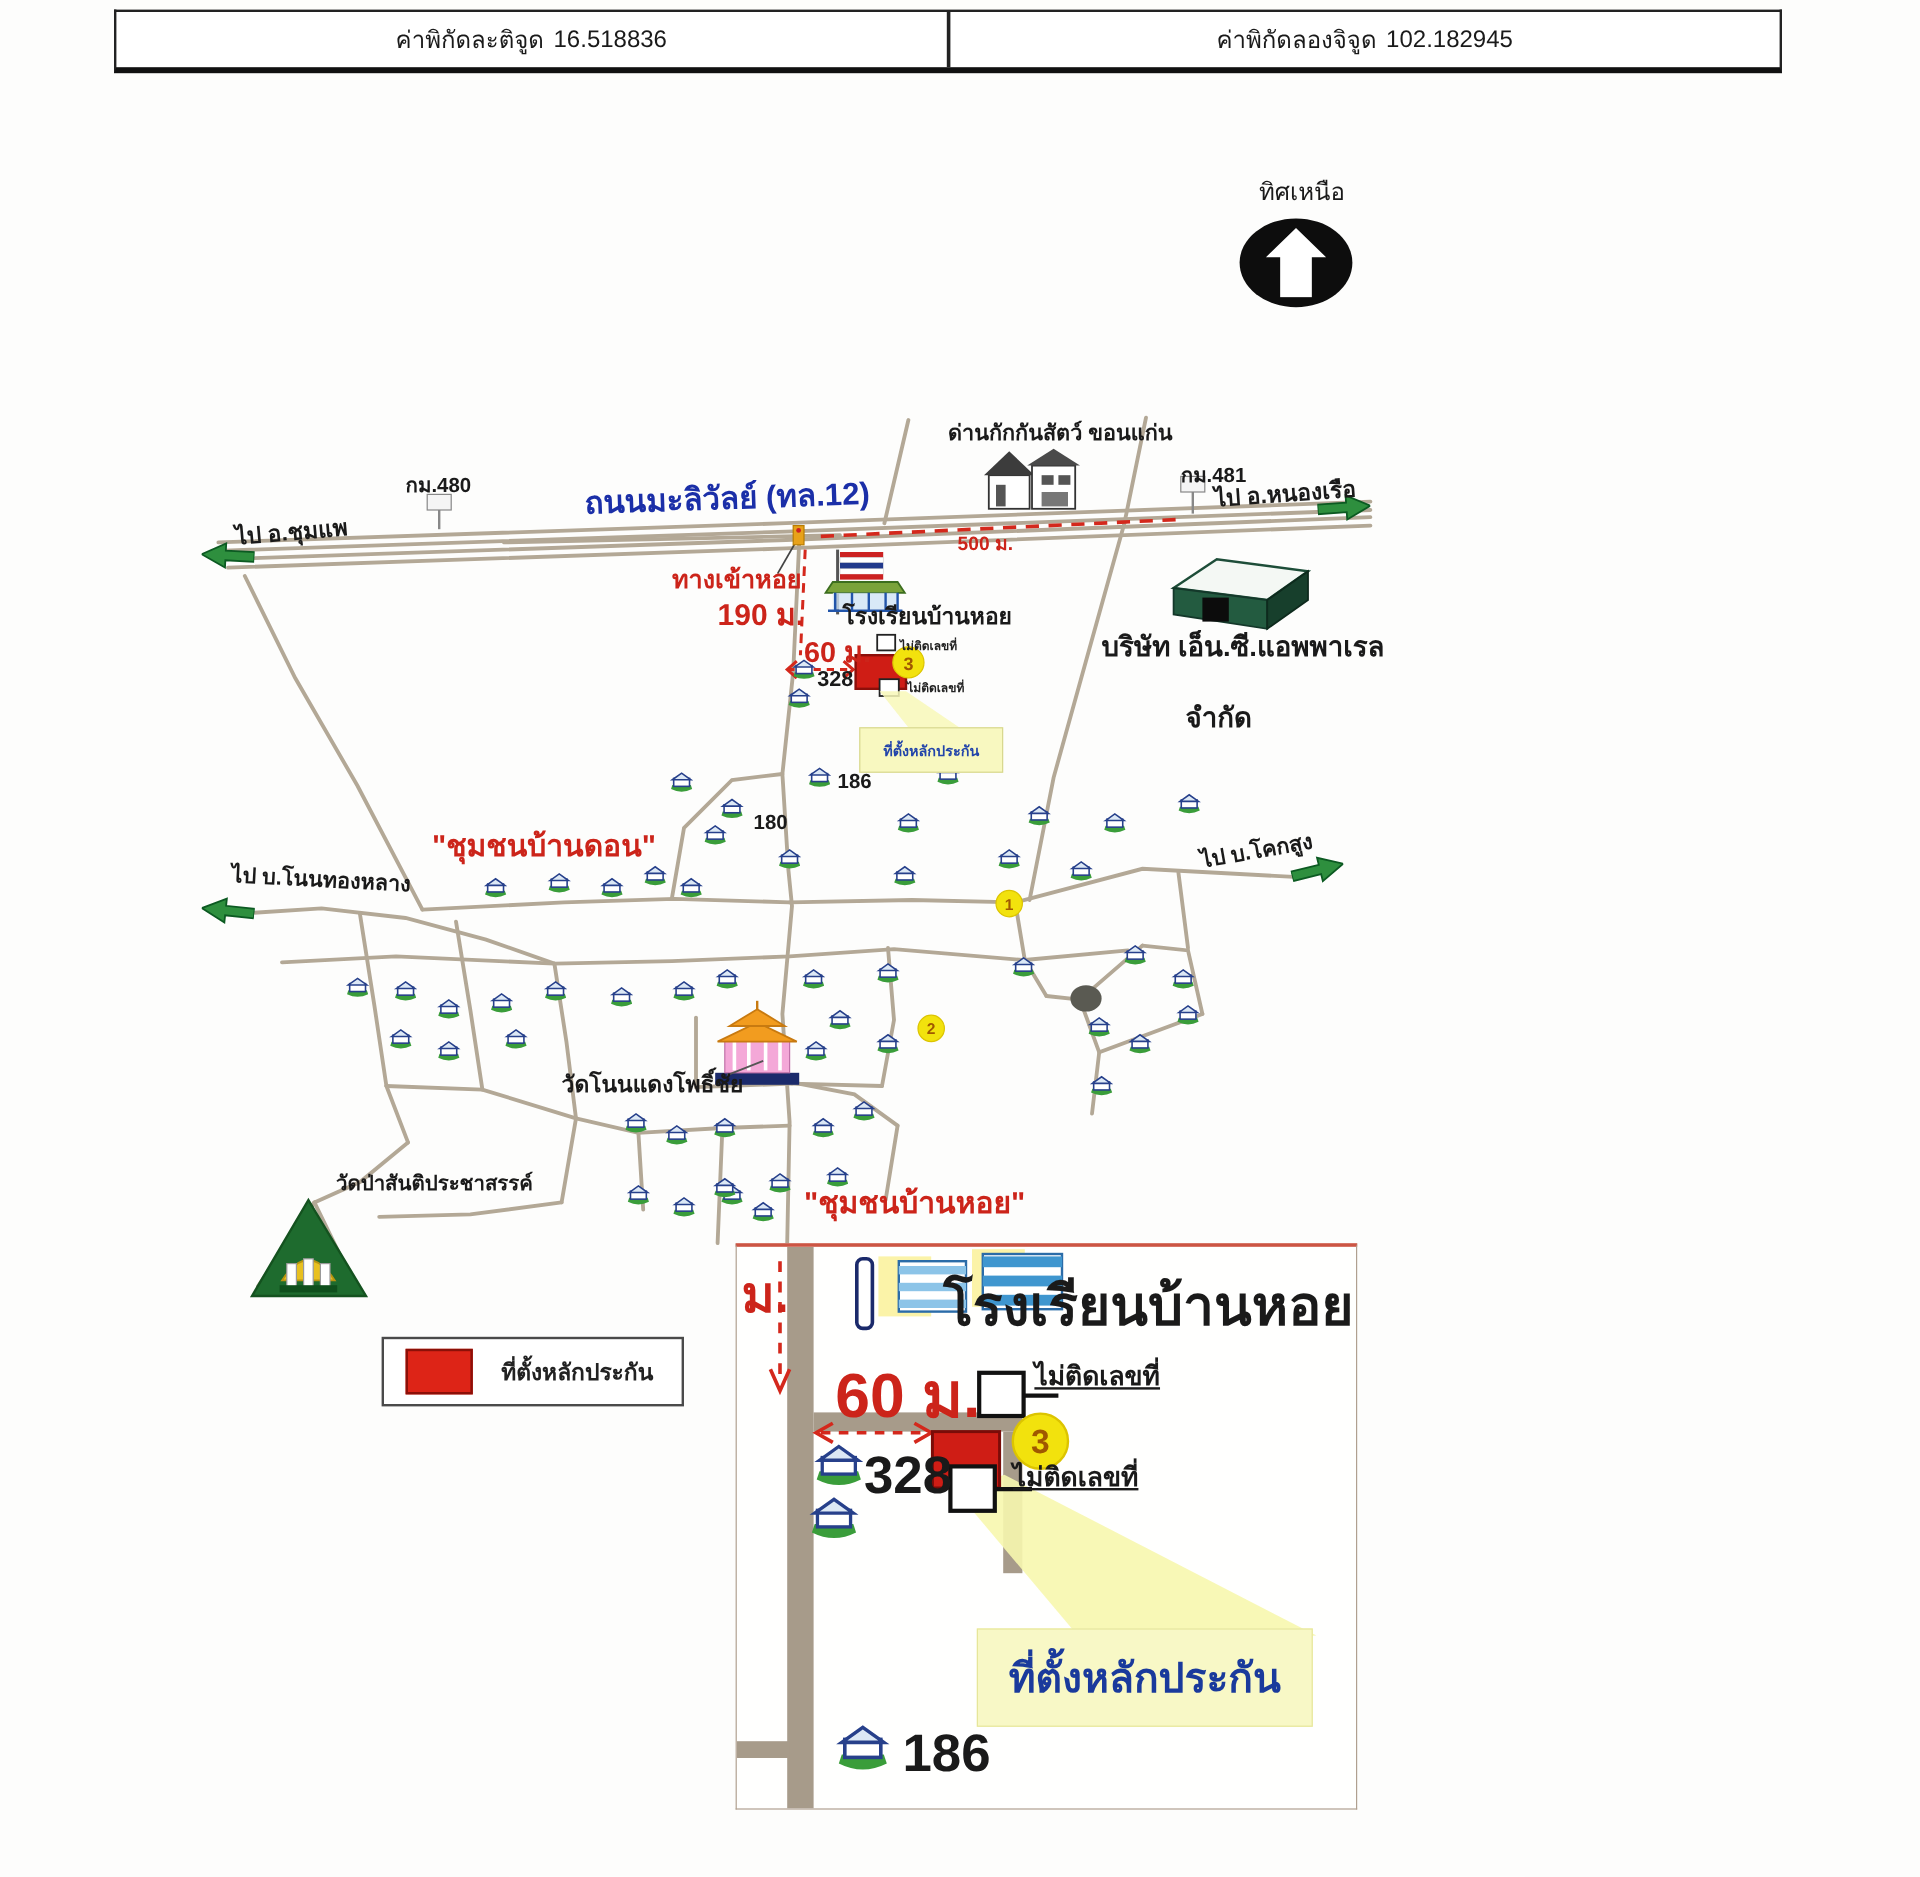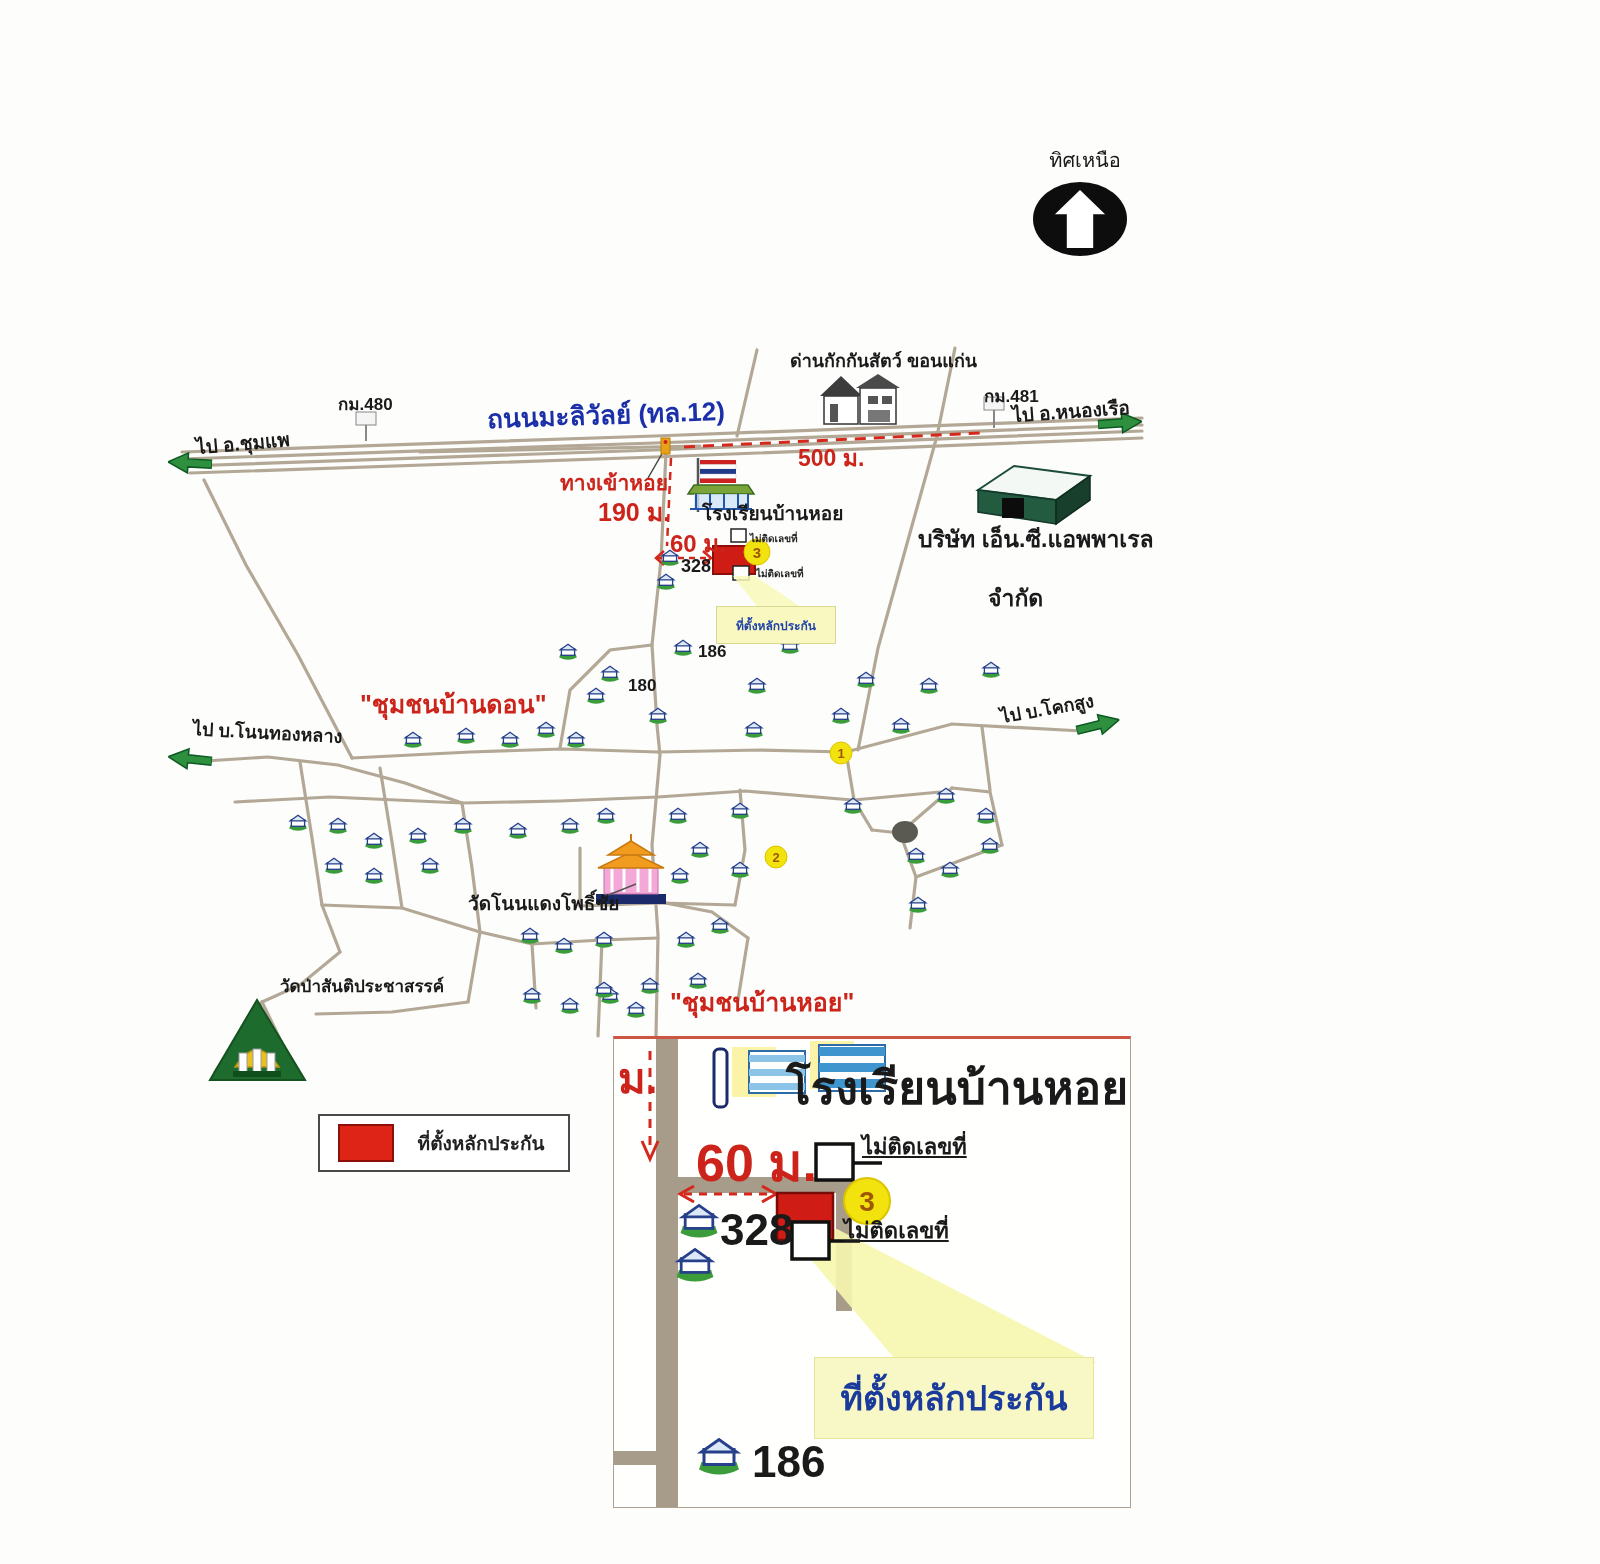--- a/index.html
+++ b/index.html
@@ -40,20 +40,30 @@
             background:#f8f8c6;border:1px solid #e6e69a;display:flex;align-items:center;justify-content:center;
             font-size:34px;font-weight:bold;color:#1a3a9c;}
   .mapsvg{position:absolute;left:0;top:0;z-index:1;}
   .underl{text-decoration:underline;}
 </style>
 </head>
 <body>
 
 <div class="page">
 
+  <div class="hdr">
+    <div class="hdr-cell">
+      <span>ค่าพิกัดละติจูด</span>
+      <span>16.518836</span>
+    </div>
+    <div class="hdr-cell right">
+      <span>ค่าพิกัดลองจิจูด</span>
+      <span>102.182945</span>
+    </div>
+  </div>
 
   <div class="compass-label lbl" style="font-weight:normal;text-align:center;">ทิศเหนือ</div>
   <div class="compass-circle">
     <div class="compass-arrow"></div>
   </div>
 
   <svg class="mapsvg" width="1600" height="1564">
     <defs>
       <symbol id="sym-house" viewBox="0 0 20 16">
         <path d="M2 13 Q10 17 18 13 L17 10 L3 10 Z" fill="#3a9d3a"></path>
@@ -278,21 +288,21 @@
         <use href="#sym-house" x="625" y="1001" width="22" height="18"></use>
       </g>
   </svg>
 
   <div class="lbl" style="left:196px;top:428px;font-size:19px;transform:rotate(-5deg);">ไป อ.ชุมแพ</div>
   <div class="lbl" style="left:338px;top:390px;font-size:17px;">กม.480</div>
   <div class="lbl blue" style="left:487px;top:394px;font-size:26px;transform:rotate(-2deg);">ถนนมะลิวัลย์ (ทล.12)</div>
   <div class="lbl" style="left:790px;top:346px;font-size:18px;">ด่านกักกันสัตว์ ขอนแก่น</div>
   <div class="lbl" style="left:973px;top:382px;font-size:17px;margin-left:11px;">กม.481</div>
   <div class="lbl" style="left:1012px;top:396px;font-size:19px;transform:rotate(-4deg);">ไป อ.หนองเรือ</div>
-  <div class="lbl red" style="left:798px;top:440px;font-size:23px;">500 ม.</div>
+  <div class="lbl red" style="left:798px;top:440px;font-size:16px;">500 ม.</div>
   <div class="lbl red" style="left:560px;top:466px;font-size:21px;font-family:Liberation Serif, serif;">ทางเข้าหอย</div>
   <div class="lbl red" style="left:598px;top:492px;font-size:25px;">190 ม.</div>
   <div class="lbl" style="left:702px;top:498px;font-size:19px;">โรงเรียนบ้านหอย</div>
   <div class="lbl red" style="left:670px;top:524px;font-size:24px;">60 ม.</div>
   <div class="lbl tiny" style="left:750px;top:531px;">ไม่ติดเลขที่</div>
   <div class="lbl tiny" style="left:756px;top:566px;">ไม่ติดเลขที่</div>
   <div class="lbl" style="left:681px;top:556px;font-size:18px;">328</div>
   <div class="site-mini">ที่ตั้งหลักประกัน</div>
   <div class="lbl" style="left:698px;top:642px;font-size:17px;">186</div>
   <div class="lbl" style="left:628px;top:676px;font-size:17px;">180</div>

